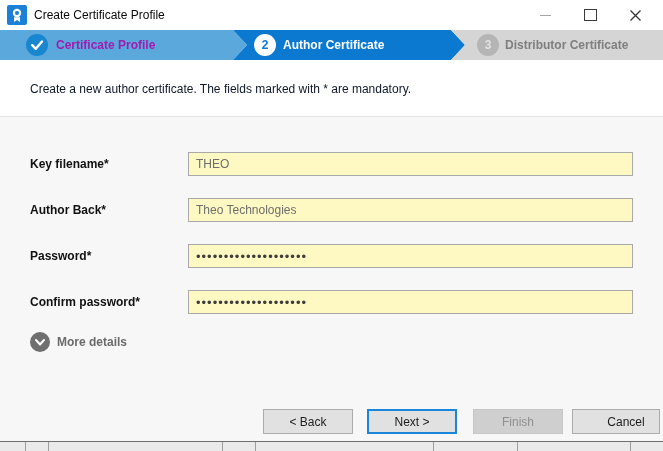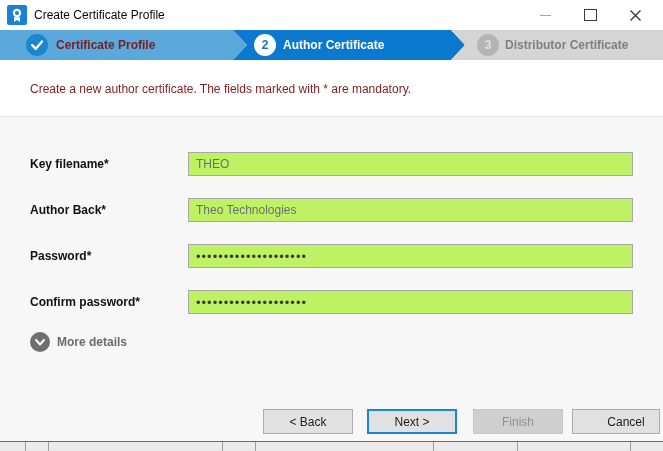--- a/index.html
+++ b/index.html
@@ -21,29 +21,29 @@
   .seg2{left:233px;width:232px;background:#0b79d0;
         clip-path:polygon(0 0,218px 0,232px 15px,218px 30px,0 30px,14px 15px);}
   .seg3{left:451px;width:212px;background:#d5d5d5;
         clip-path:polygon(0 0,212px 0,212px 30px,0 30px,14px 15px);}
   .badge{position:absolute;top:4px;width:22px;height:22px;border-radius:50%;
          display:flex;align-items:center;justify-content:center;font-size:12px;font-weight:bold;}
   .badge1{left:26px;background:#1987cf;}
   .badge2{left:254px;background:#ffffff;color:#0b79d0;}
   .badge3{left:477px;background:#b5b5b5;color:#e2e2e2;}
   .steplabel{position:absolute;top:0;height:30px;line-height:30px;font-size:12px;font-weight:bold;white-space:nowrap;}
-  .l1{left:56px;color:#7f1d1d;} .l2{left:283px;color:#ffffff;} .l3{left:505px;color:#7f7f7f;}
+  .l1{left:56px;color:#a21caf;} .l2{left:283px;color:#ffffff;} .l3{left:505px;color:#7f7f7f;}
   
   .descarea{position:absolute;top:60px;left:0;width:663px;height:56px;background:#ffffff;border-bottom:1px solid #e6e6e6;}
-  .desc{position:absolute;left:30px;top:22px;font-size:12px;color:#7f1d1d;}
+  .desc{position:absolute;left:30px;top:22px;font-size:12px;color:#0f172a;}
   
   .formarea{position:absolute;top:117px;left:0;width:663px;height:324px;background:#f7f7f7;border-bottom:1px solid #6e6e6e;}
   .flabel{position:absolute;left:30px;height:24px;line-height:24px;font-size:12px;font-weight:bold;color:#111111;white-space:nowrap;text-align:right;}
   .field{position:absolute;left:188px;width:445px;height:24px;box-sizing:border-box;border:1px solid #a9a9a9;
-         background:#bef264;padding:0 7px;font-family:"Liberation Sans","DejaVu Sans",sans-serif;
+         background:#fef9c3;padding:0 7px;font-family:"Liberation Sans","DejaVu Sans",sans-serif;
          font-size:12px;color:#6e6e6e;outline:none;}
   .field.pwd{font-size:13px;letter-spacing:1px;color:#3d3d3d;}
   .row1{top:35px;} .row2{top:81px;} .row3{top:127px;} .row4{top:173px;}
   
   .more{position:absolute;left:30px;top:215px;height:20px;display:flex;align-items:center;cursor:pointer;}
   .more-circle{width:20px;height:20px;border-radius:50%;background:#6f6f6f;display:flex;align-items:center;justify-content:center;}
   .more-label{margin-left:7px;font-size:12px;font-weight:bold;color:#6b6b6b;}
   
   .btn{position:absolute;top:409px;height:25px;box-sizing:border-box;font-family:"Liberation Sans","DejaVu Sans",sans-serif;
        font-size:12px;color:#1c1c1c;background:#e1e1e1;border:1px solid #acacac;cursor:pointer;padding:0;}

